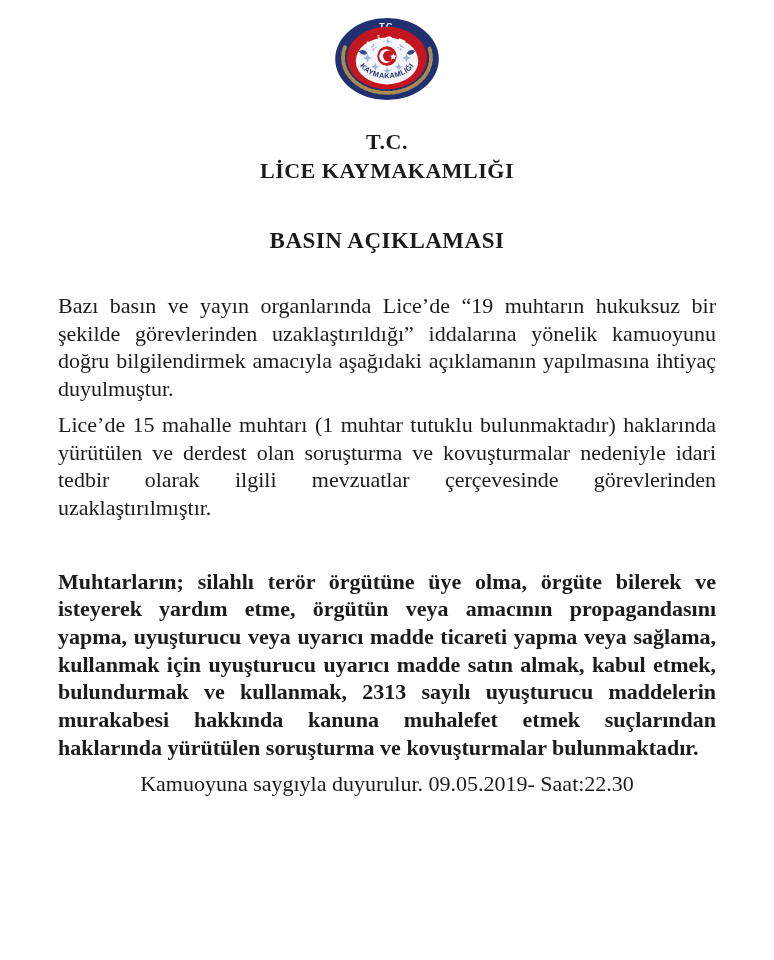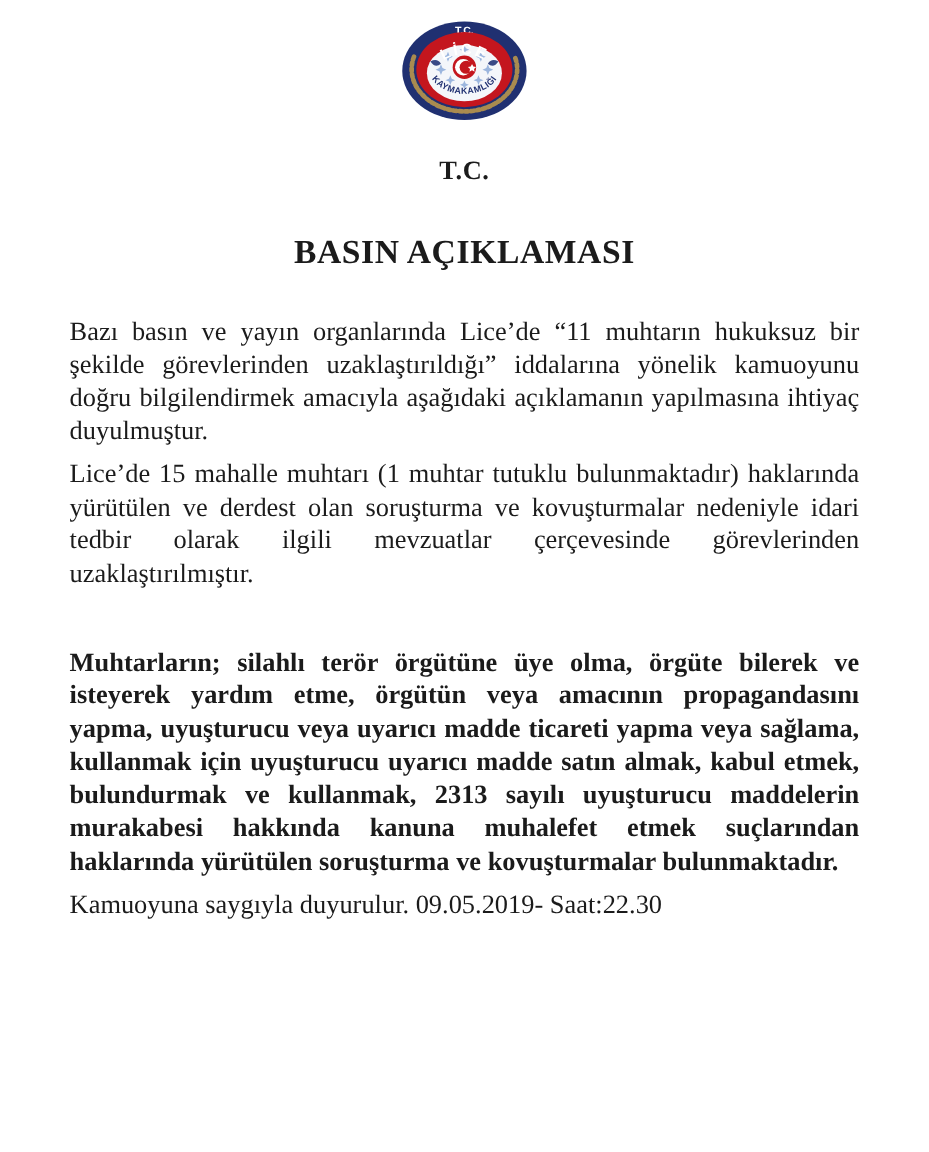--- a/index.html
+++ b/index.html
@@ -26,36 +26,36 @@
   }
   .title-office {
     font-size: 22px;
     line-height: 30px;
     letter-spacing: 0.5px;
   }
   .subject {
     margin-top: 40px;
     text-align: center;
     font-weight: bold;
-    font-size: 28px;
+    font-size: 23px;
     line-height: 30px;
     letter-spacing: 0.5px;
   }
   .body-text {
     margin: 36px 58px 0 58px;
   }
   .body-text p {
     margin: 0 0 8px 0;
     font-size: 22px;
     line-height: 27.7px;
     text-align: justify;
     text-justify: inter-word;
   }
   .body-text p.bold { font-weight: bold; margin-top: 46px; }
-  .body-text p.closing { text-align: left; margin-bottom: 0; }
+  .body-text p.closing { text-align: center; margin-bottom: 0; }
   svg text { font-family: "Liberation Sans", "DejaVu Sans", sans-serif; }
 </style>
 </head>
 <body>
 
 <div class="sheet">
 
   <div class="emblem-wrap">
     <svg width="110" height="86" viewBox="0 0 112 88">
       <defs>
@@ -104,24 +104,25 @@
       </text>
 
       <text font-size="7.5" font-weight="bold" fill="#203071" letter-spacing="0.4">
         <textPath href="#kayArc" startOffset="50%" text-anchor="middle">KAYMAKAMLIĞI</textPath>
       </text>
     </svg>
   </div>
 
   <div class="titles">
     <div class="title-tc">T.C.</div>
+    <div class="title-office">LİCE KAYMAKAMLIĞI</div>
   </div>
 
   <div class="subject">BASIN AÇIKLAMASI</div>
 
   <div class="body-text">
-    <p>Bazı basın ve yayın organlarında Lice’de “11 muhtarın hukuksuz bir şekilde görevlerinden uzaklaştırıldığı” iddalarına yönelik kamuoyunu doğru bilgilendirmek amacıyla aşağıdaki açıklamanın yapılmasına ihtiyaç duyulmuştur.</p>
+    <p>Bazı basın ve yayın organlarında Lice’de “19 muhtarın hukuksuz bir şekilde görevlerinden uzaklaştırıldığı” iddalarına yönelik kamuoyunu doğru bilgilendirmek amacıyla aşağıdaki açıklamanın yapılmasına ihtiyaç duyulmuştur.</p>
     <p>Lice’de 15 mahalle muhtarı (1 muhtar tutuklu bulunmaktadır) haklarında yürütülen ve derdest olan soruşturma ve kovuşturmalar nedeniyle idari tedbir olarak ilgili mevzuatlar çerçevesinde görevlerinden uzaklaştırılmıştır.</p>
     <p class="bold">Muhtarların; silahlı terör örgütüne üye olma, örgüte bilerek ve isteyerek yardım etme, örgütün veya amacının propagandasını yapma, uyuşturucu veya uyarıcı madde ticareti yapma veya sağlama, kullanmak için uyuşturucu uyarıcı madde satın almak, kabul etmek, bulundurmak ve kullanmak, 2313 sayılı uyuşturucu maddelerin murakabesi hakkında kanuna muhalefet etmek suçlarından haklarında yürütülen soruşturma ve kovuşturmalar bulunmaktadır.</p>
     <p class="closing">Kamuoyuna saygıyla duyurulur. 09.05.2019- Saat:22.30</p>
   </div>
 
 </div>
 
 </body></html>

